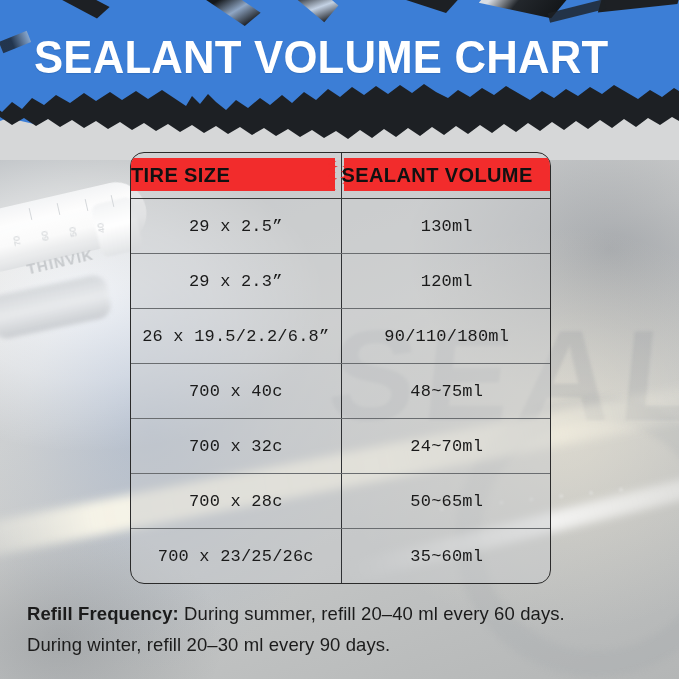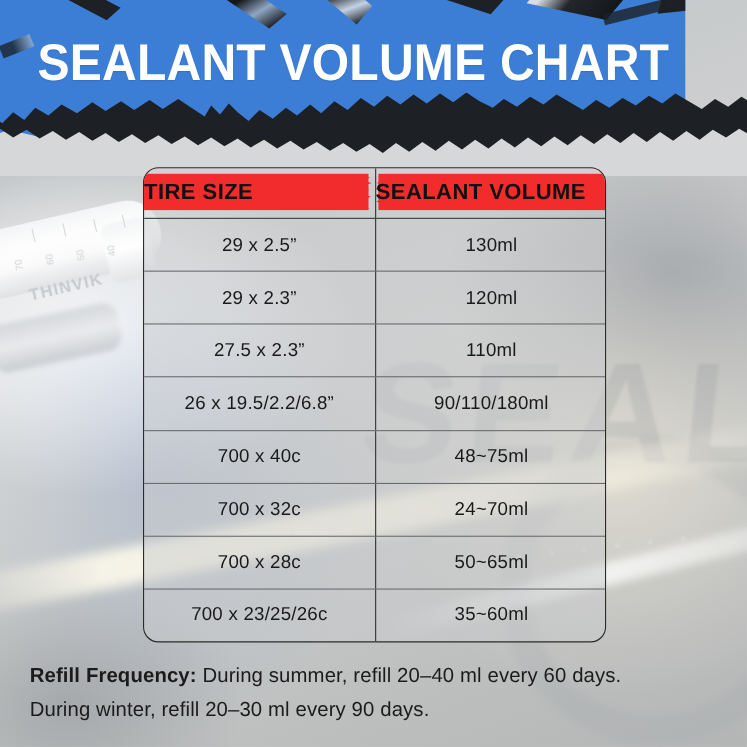--- a/index.html
+++ b/index.html
@@ -151,21 +151,21 @@
     width: 230px; height: 230px;
     border-radius: 50%;
     border: 26px solid rgba(150,156,164,0.14);
     filter: blur(3px);
   }
 
   
   .banner {
     position: absolute;
     left: 0; top: 0;
-    width: 623px; height: 132px;
+    width: 679px; height: 132px;
     background: #3c7ed6;
     overflow: hidden;
   }
   .banner-title {
     position: absolute;
     left: 34px; top: 29px;
     font-size: 47px;
     font-weight: bold;
     color: #ffffff;
     letter-spacing: 0.2px;
@@ -273,20 +273,21 @@
     height: 43px;
     padding: 0 6px;
     text-align: center;
     vertical-align: middle;
     font-size: 17px;
     color: #1a1a1a;
     border-bottom: 1.1px solid #6a6d70;
     border-right: 1.3px solid #2f3134;
     letter-spacing: 0.2px;
     white-space: nowrap;
+    font-family: Liberation Mono, monospace;
   }
   tbody td:last-child { border-right: none; }
   tbody tr:last-child td { border-bottom: none; }
   thead th:first-child { border-right: 1.3px solid #2f3134; }
 
   
   .footer {
     position: absolute;
     left: 27px; top: 598px;
     width: 630px;
@@ -382,24 +383,20 @@
       <tbody>
         <tr>
           <td>29 x 2.5”</td>
           <td>130ml</td>
         </tr>
         <tr>
           <td>29 x 2.3”</td>
           <td>120ml</td>
         </tr>
         <tr>
-          <td>27.5 x 2.3”</td>
-          <td>110ml</td>
-        </tr>
-        <tr>
           <td>26 x 19.5/2.2/6.8”</td>
           <td>90/110/180ml</td>
         </tr>
         <tr>
           <td>700 x 40c</td>
           <td>48~75ml</td>
         </tr>
         <tr>
           <td>700 x 32c</td>
           <td>24~70ml</td>

